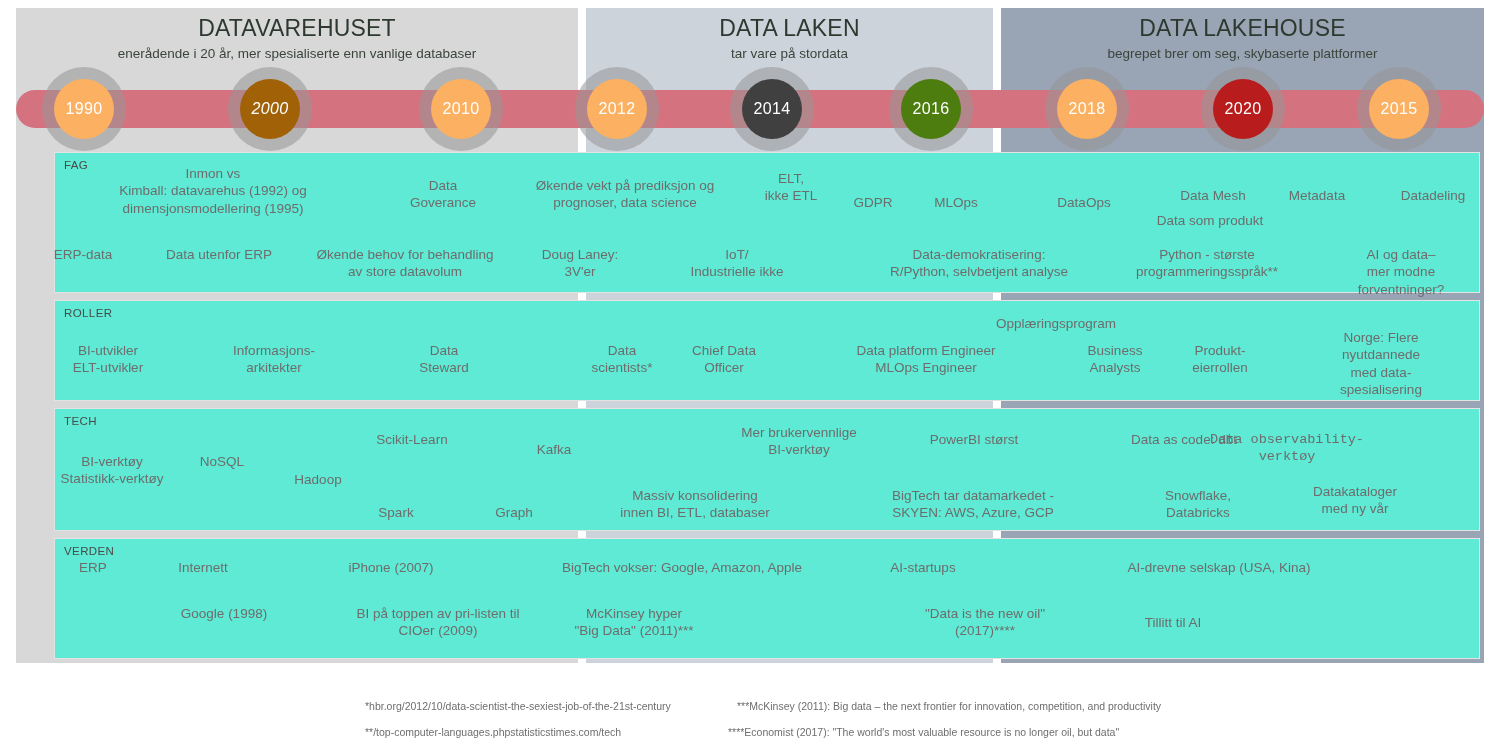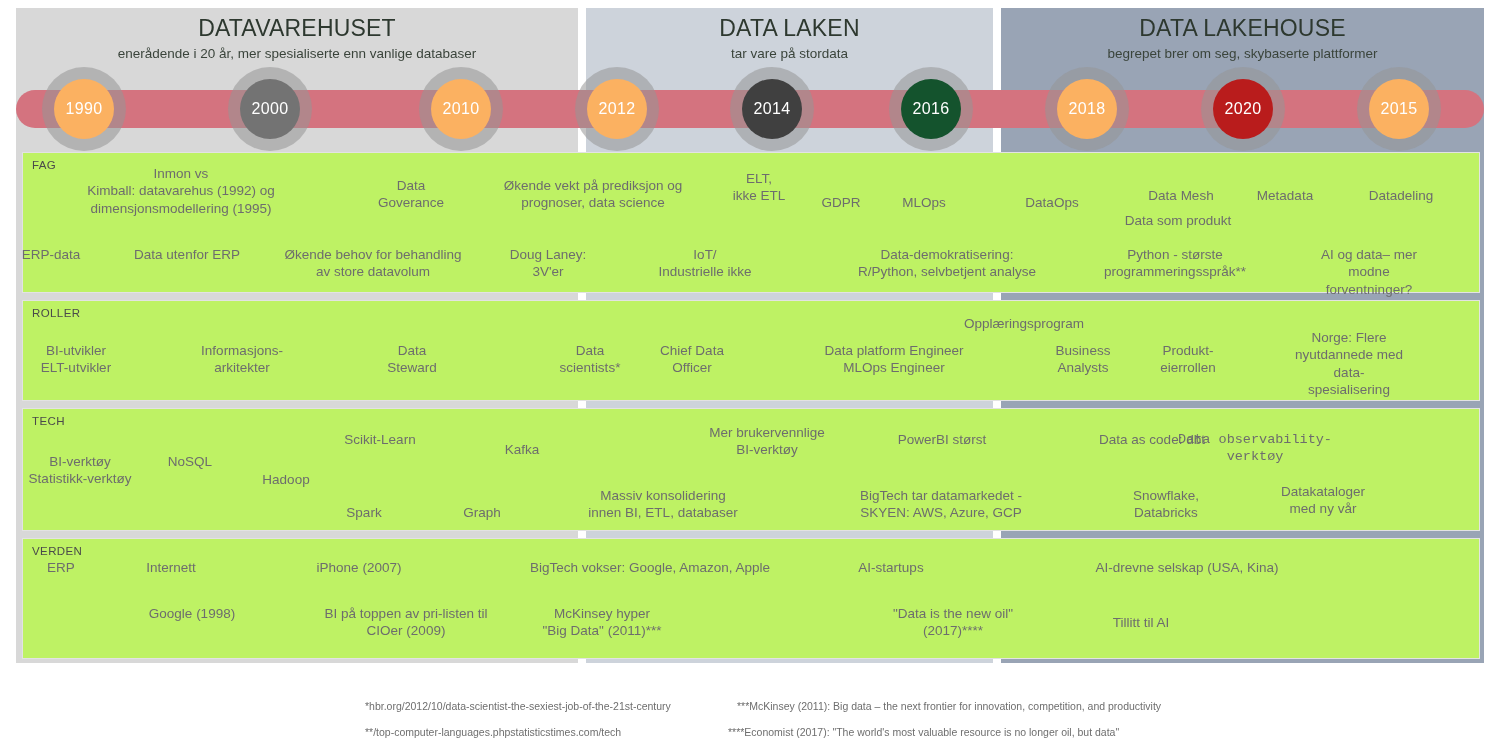--- a/index.html
+++ b/index.html
@@ -43,23 +43,24 @@
   .tl-node {
     position: absolute; width: 60px; height: 60px; border-radius: 50%;
     background: #fbb161; top: 79px;
     display: flex; align-items: center; justify-content: center;
     color: #ffffff; font-size: 16px; letter-spacing: .3px;
   }
 
   
   .rows { position: absolute; left: 22px; top: 152px; width: 1458px; }
   .row {
-    position: relative; background: #bef264;
+    position: relative; background: #5eead4;
     border: 1px solid #e3e3e3;
     margin-bottom: 7px;
+    margin-left: 32px;
   }
   .row-label {
     position: absolute; left: 9px; top: 6px;
     font-size: 11.5px; color: #4a4a4a; letter-spacing: .4px;
   }
   .row-r1 { height: 141px; }
   .row-r2 { height: 101px; }
   .row-r3 { height: 123px; }
   .row-r4 { height: 121px; margin-bottom: 0; }
 
@@ -105,29 +106,29 @@
   <div class="era-head head-2">
     <div class="era-title">DATA LAKEN</div>
     <div class="era-sub">tar vare på stordata</div>
   </div>
 
   <div class="tl-bar"></div>
   <div id="timeline-nodes">
       <div class="tl-ring" style="left: 42px; background: rgba(150, 150, 150, 0.55);"></div>
       <div class="tl-node" style="left: 54px; background: rgb(251, 177, 97);">1990</div>
       <div class="tl-ring" style="left: 228px; background: rgba(150, 150, 150, 0.55);"></div>
-      <div class="tl-node" style="left: 240px; background: #737373;">2000</div>
+      <div class="tl-node" style="left: 240px; background: #a16207; font-style: italic;">2000</div>
       <div class="tl-ring" style="left: 419px; background: rgba(150, 150, 150, 0.55);"></div>
       <div class="tl-node" style="left: 431px; background: rgb(251, 177, 97);">2010</div>
       <div class="tl-ring" style="left: 575px; background: rgba(150, 150, 150, 0.55);"></div>
       <div class="tl-node" style="left: 587px; background: rgb(251, 177, 97);">2012</div>
       <div class="tl-ring" style="left: 730px; background: rgba(150, 150, 150, 0.55);"></div>
       <div class="tl-node" style="left: 742px; background: #404040;">2014</div>
       <div class="tl-ring" style="left: 889px; background: rgba(150, 150, 150, 0.55);"></div>
-      <div class="tl-node" style="left: 901px; background: #14532d;">2016</div>
+      <div class="tl-node" style="left: 901px; background: #4d7c0f;">2016</div>
       <div class="tl-ring" style="left: 1045px; background: rgba(150, 150, 150, 0.55);"></div>
       <div class="tl-node" style="left: 1057px; background: rgb(251, 177, 97);">2018</div>
       <div class="tl-ring" style="left: 1201px; background: rgba(150, 150, 150, 0.55);"></div>
       <div class="tl-node" style="left: 1213px; background: #b91c1c;">2020</div>
       <div class="tl-ring" style="left: 1357px; background: rgba(150, 150, 150, 0.55);"></div>
       <div class="tl-node" style="left: 1369px; background: rgb(251, 177, 97);">2015</div>
     </div>
 
   <div class="rows">
     <div class="row row-r1">

